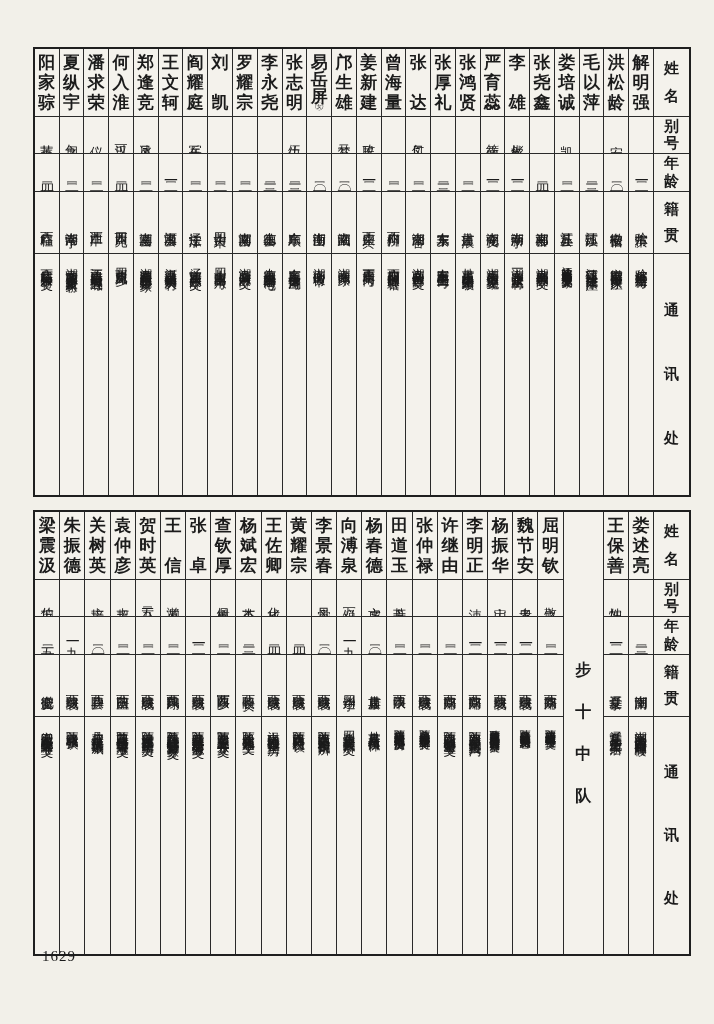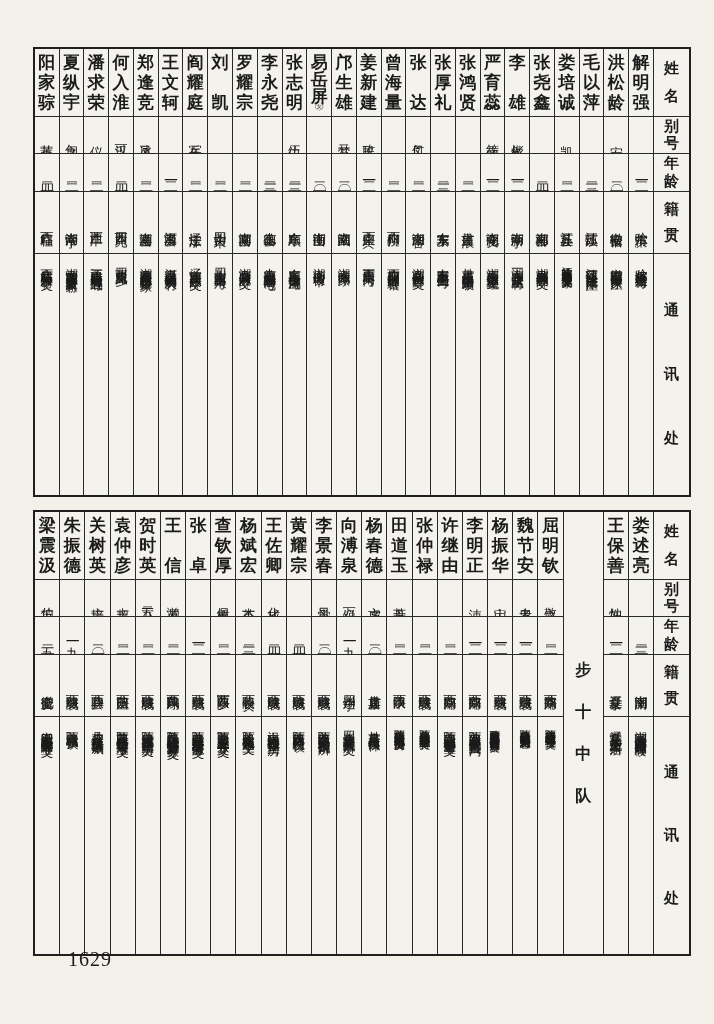--- a/index.html
+++ b/index.html
@@ -51,21 +51,21 @@
   .addr-cell { display: block; padding-top: 4px; }
   .addr-text { height: 100%; }
   .a1  { font-size: 12.5px; line-height: 23px; letter-spacing: 1px; }
   .a1s { font-size: 11px;   line-height: 23px; letter-spacing: 0.5px; }
   .a2  { font-size: 10.5px; line-height: 12px; letter-spacing: 0.5px; }
 
   .unit-text { display: flex; flex-direction: column; align-items: center; justify-content: center;
                gap: 26px; height: 100%; font-size: 16px; font-weight: bold; }
   .unit-text span { line-height: 1; }
 
-  .page-num { position: absolute; left: 42px; top: 948px; font-size: 20px; letter-spacing: 1px; margin-left: 26px; }
+  .page-num { position: absolute; left: 42px; top: 948px; font-size: 15px; letter-spacing: 1px; }
 </style>
 </head>
 <body>
 
 <div class="page">
 
   <div class="table" id="t1">
     <div class="col head-col">
       <div class="cell r-name head spread">
           <span>姓</span>

